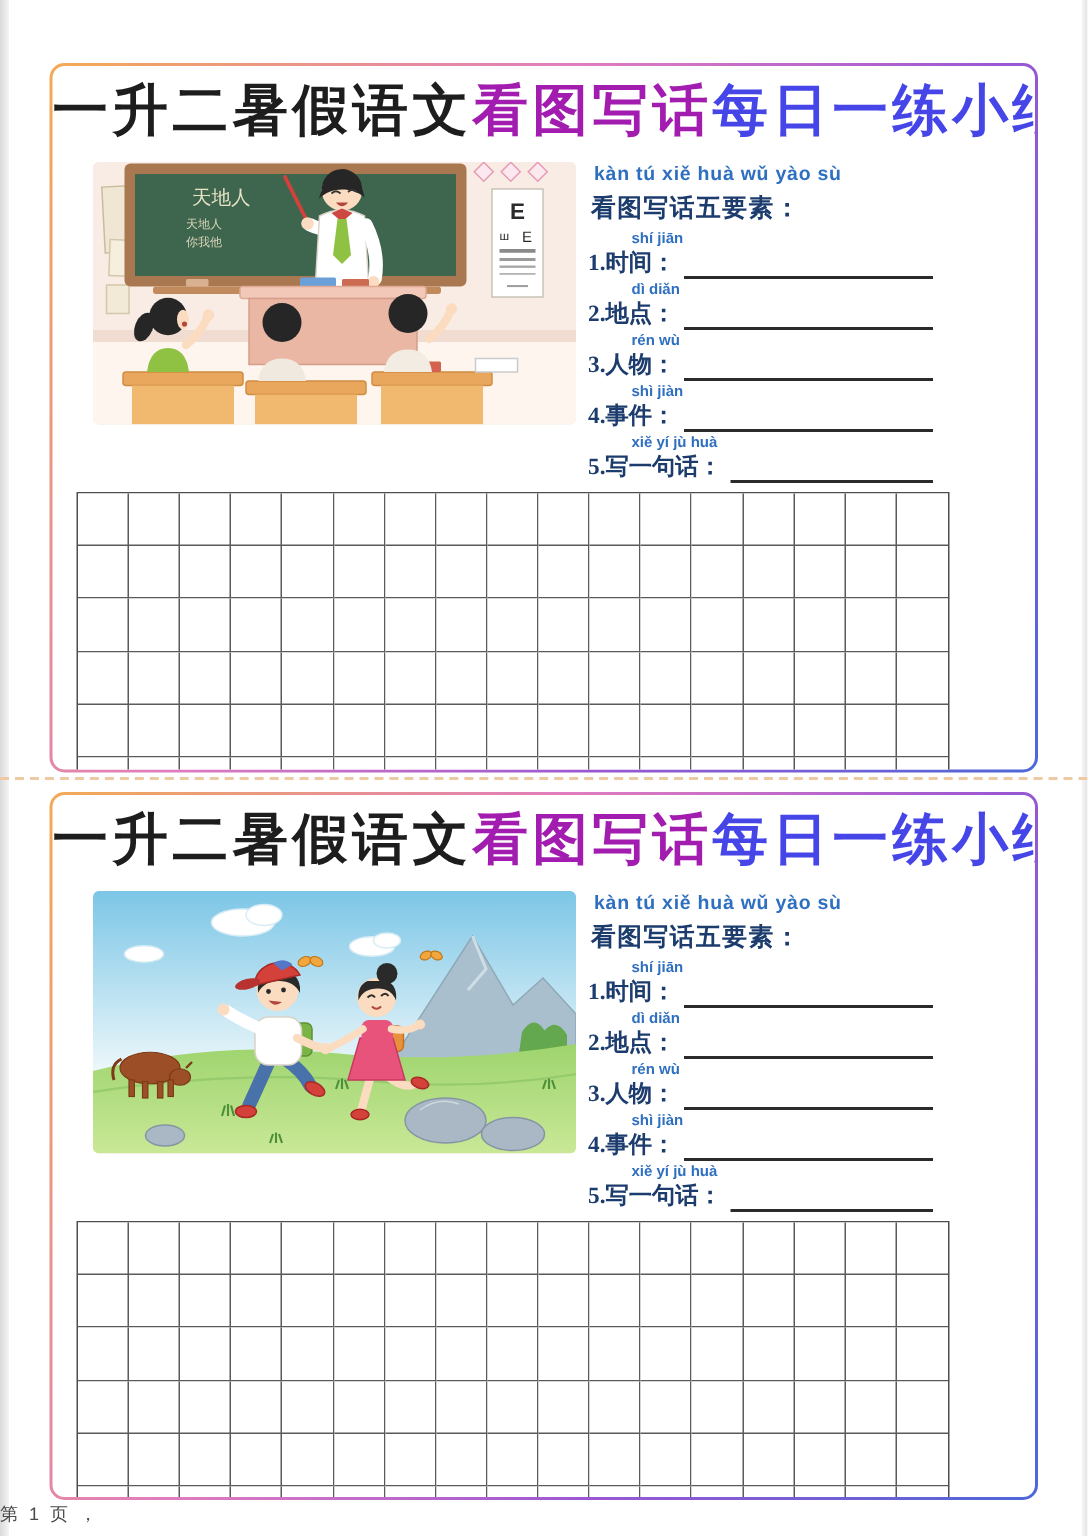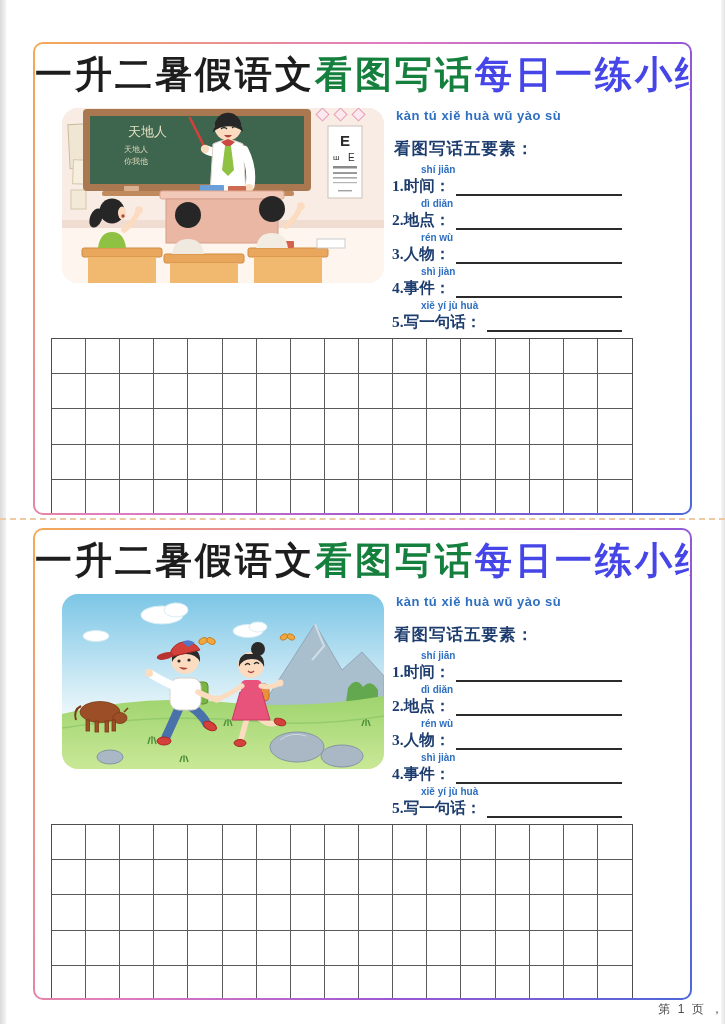--- a/index.html
+++ b/index.html
@@ -17,48 +17,48 @@
     box-sizing:border-box;}
   .section.s1{top:42px;height:473px;}
   .section.s2{top:528px;height:472px;}
   .section-inner{width:100%;height:100%;background:#ffffff;border-radius:8px;
     box-sizing:border-box;padding-top:8px;overflow:hidden;}
 
   .title{height:46px;line-height:46px;text-align:center;
     font-family:"Liberation Serif","DejaVu Serif",serif;font-weight:bold;
     font-size:37px;letter-spacing:3px;white-space:nowrap;}
   .t-black{color:#1d1d1d;text-align:right;}
-  .t-red{color:#15803d;}
+  .t-red{color:#a21caf;}
   .t-blue{color:#4646e8;}
 
   .content{display:flex;margin-top:10px;padding-left:27px;align-items:flex-start;}
-  .illus{width:322px;height:175px;border-radius:16px;overflow:hidden;flex-shrink:0;
+  .illus{width:322px;height:175px;border-radius:4px;overflow:hidden;flex-shrink:0;
     background:#f8ece4;}
   .illus svg{display:block;}
 
   .form{margin-left:8px;width:232px;}
   .h-pinyin{font-size:13px;font-weight:bold;color:#2e6fc0;letter-spacing:0.5px;margin-left:4px;}
   .h-main{font-size:16.5px;font-weight:bold;color:#1d3c6e;letter-spacing:1px;
-    font-family:"Liberation Serif","DejaVu Serif",serif;margin-top:15px;margin-left:2px;margin-bottom:4px;}
+    font-family:"Liberation Serif","DejaVu Serif",serif;margin-top:5px;margin-left:2px;margin-bottom:4px;}
   .f-item{margin-bottom:2px;}
   .i-pinyin{font-size:10px;font-weight:bold;color:#2e6fc0;margin-left:29px;line-height:11px;}
   .i-row{display:flex;align-items:flex-end;height:21px;}
   .i-label{font-size:15.5px;font-weight:bold;color:#1d3c6e;white-space:nowrap;
     font-family:"Liberation Serif","DejaVu Serif",serif;line-height:20px;}
   .i-line{flex-grow:1;border-bottom:2px solid #2b2b2b;height:16px;margin-left:6px;margin-right:2px;}
 
   .grid{display:grid;width:582px;margin:4px 0 0 16px;border:1.5px solid #4e4e4e;box-sizing:border-box;}
   .cell{height:34.2px;border-right:1px solid #5a5a5a;border-bottom:1px solid #5a5a5a;background:#fff;}
   .cell.lastc{border-right:none;}
   .cell.lastr{border-bottom:none;}
 
   .separator{position:absolute;top:518px;left:0;width:725px;height:0;
     border-top:2px dashed #edc9a4;}
 
-  .footer{position:absolute;top:1001px;left:0;width:725px;text-align:right;
+  .footer{position:absolute;top:1001px;left:0;width:725px;text-align:left;
     font-size:12px;color:#4a4a4a;letter-spacing:2px;}
 </style>
 </head>
 <body>
 
 <div class="edge-left"></div>
 <div class="edge-right"></div>
 
 <div class="section s1">
   <div class="section-inner">

